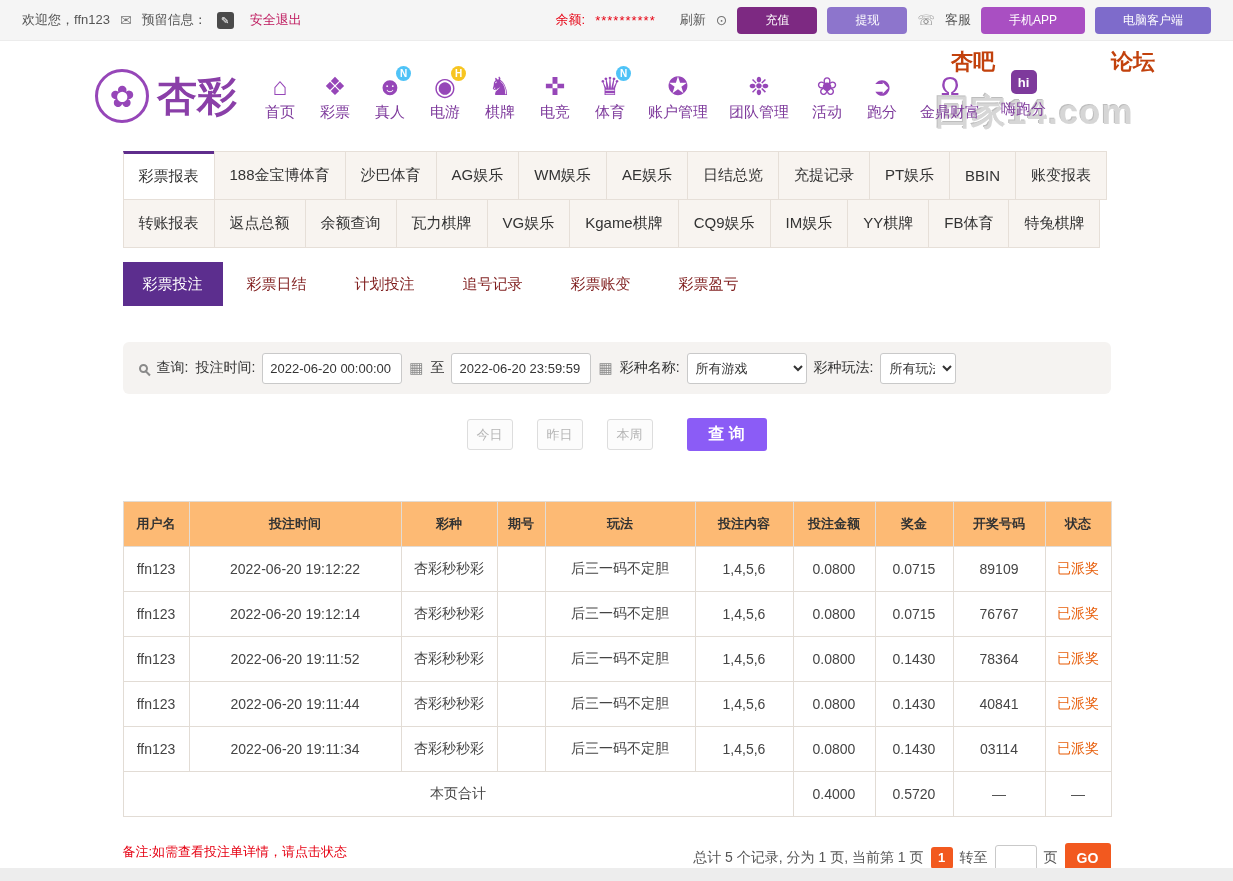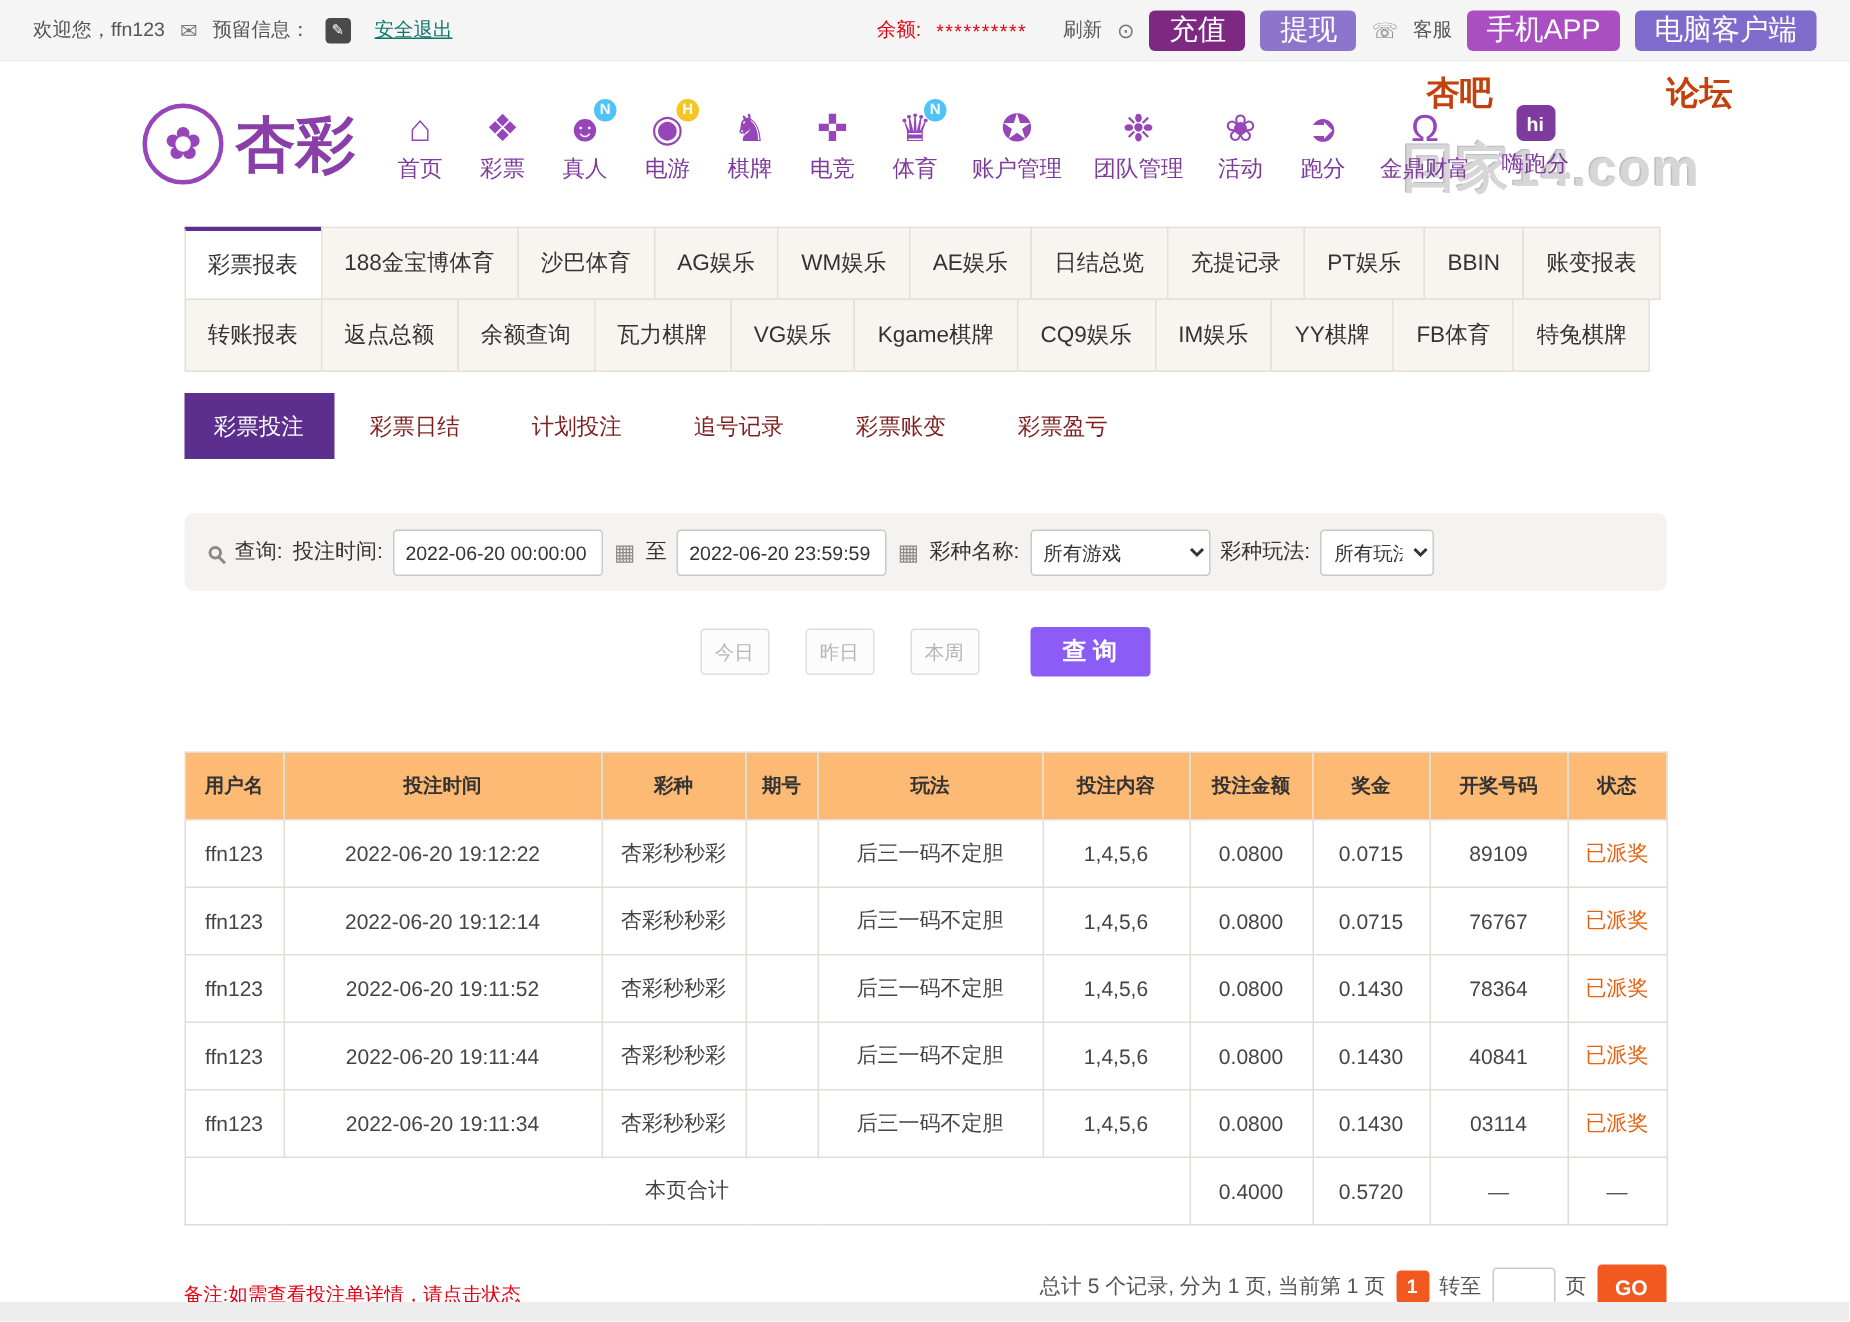--- a/index.html
+++ b/index.html
@@ -8,25 +8,25 @@
     background:#fff; font-family:"Liberation Sans","DejaVu Sans",sans-serif;
     color:#333;
   }
   
   .topbar{height:41px;background:#f5f5f5;border-bottom:1px solid #ececec;
     display:flex;align-items:center;justify-content:space-between;padding:0 22px;font-size:13px;color:#555;}
   .tb-left,.tb-right{display:flex;align-items:center;gap:10px;}
   .tb-icon{color:#777;font-size:14px;cursor:pointer;}
   .edit-box{background:#4a4a4a;color:#fff;border-radius:3px;width:17px;height:17px;
     display:inline-flex;align-items:center;justify-content:center;font-size:10px;cursor:pointer;}
-  .logout{color:#0f766e;text-decoration:underline;cursor:pointer;margin-left:6px;}
+  .logout{color:#be185d;cursor:pointer;margin-left:6px;}
   .balance-label,.balance-value{color:#e60012;}
   .balance-value{letter-spacing:1px;}
   .refresh{margin-left:14px;cursor:pointer;}
-  .btn{border:none;color:#fff;border-radius:4px;height:27px;padding:0 13px;font-size:19px;cursor:pointer;}
+  .btn{border:none;color:#fff;border-radius:4px;height:27px;padding:0 28px;font-size:12px;cursor:pointer;}
   .btn.recharge{background:#7d2982;}
   .btn.withdraw{background:#8d75cc;}
   .btn.app{background:#a94fc2;}
   .btn.pc{background:#7e6bcb;}
   .service{cursor:pointer;}
   
   .navrow{height:110px;background:#fff;display:flex;align-items:center;position:relative;}
   .logo{display:flex;align-items:center;margin-left:95px;cursor:pointer;z-index:1;}
   .logo-mark{width:54px;height:54px;border:3px solid #9646b8;border-radius:50%;color:#9646b8;
     font-size:30px;display:flex;align-items:center;justify-content:center;}
@@ -83,21 +83,21 @@
   .search-btn{width:80px;height:33px;border:none;background:#8b5cf6;color:#fff;border-radius:3px;
     font-size:16px;font-weight:bold;cursor:pointer;margin-left:10px;text-align:center;}
   
   table{width:100%;border-collapse:collapse;table-layout:fixed;margin-top:50px;}
   th,td{border:1px solid #e2dcd5;text-align:center;font-size:14px;color:#444;height:45px;
     overflow:hidden;white-space:nowrap;}
   th{background:#fdba74;font-size:13px;color:#333;font-weight:bold;}
   td.status{color:#e8610f;cursor:pointer;}
   td.dash{color:#555;}
   
-  .bottombar{display:flex;justify-content:space-between;align-items:flex-end;margin-top:26px;font-size:14px;}
+  .bottombar{display:flex;justify-content:space-between;align-items:flex-start;margin-top:26px;font-size:14px;}
   .note{color:#e60012;font-size:13px;}
   .pager{display:flex;align-items:center;gap:7px;color:#555;}
   .page-box{background:#f2591f;color:#fff;width:22px;height:22px;line-height:22px;text-align:center;
     border-radius:3px;font-weight:bold;font-size:13px;cursor:pointer;}
   .goto-input{width:42px;height:26px;border:1px solid #c9c9c9;border-radius:3px;padding:0 4px;}
   .go-btn{background:#f2591f;color:#fff;border:none;border-radius:3px;width:46px;height:29px;
     font-weight:bold;font-size:14px;cursor:pointer;}
   .footer-strip{position:absolute;left:0;right:0;bottom:0;height:13px;background:#ededed;}
 </style>
 </head>

